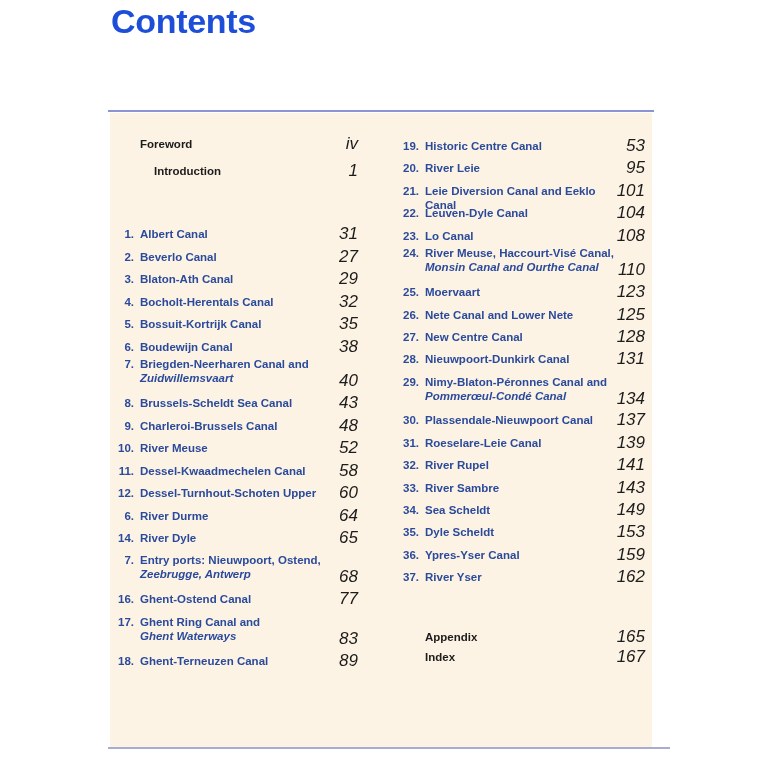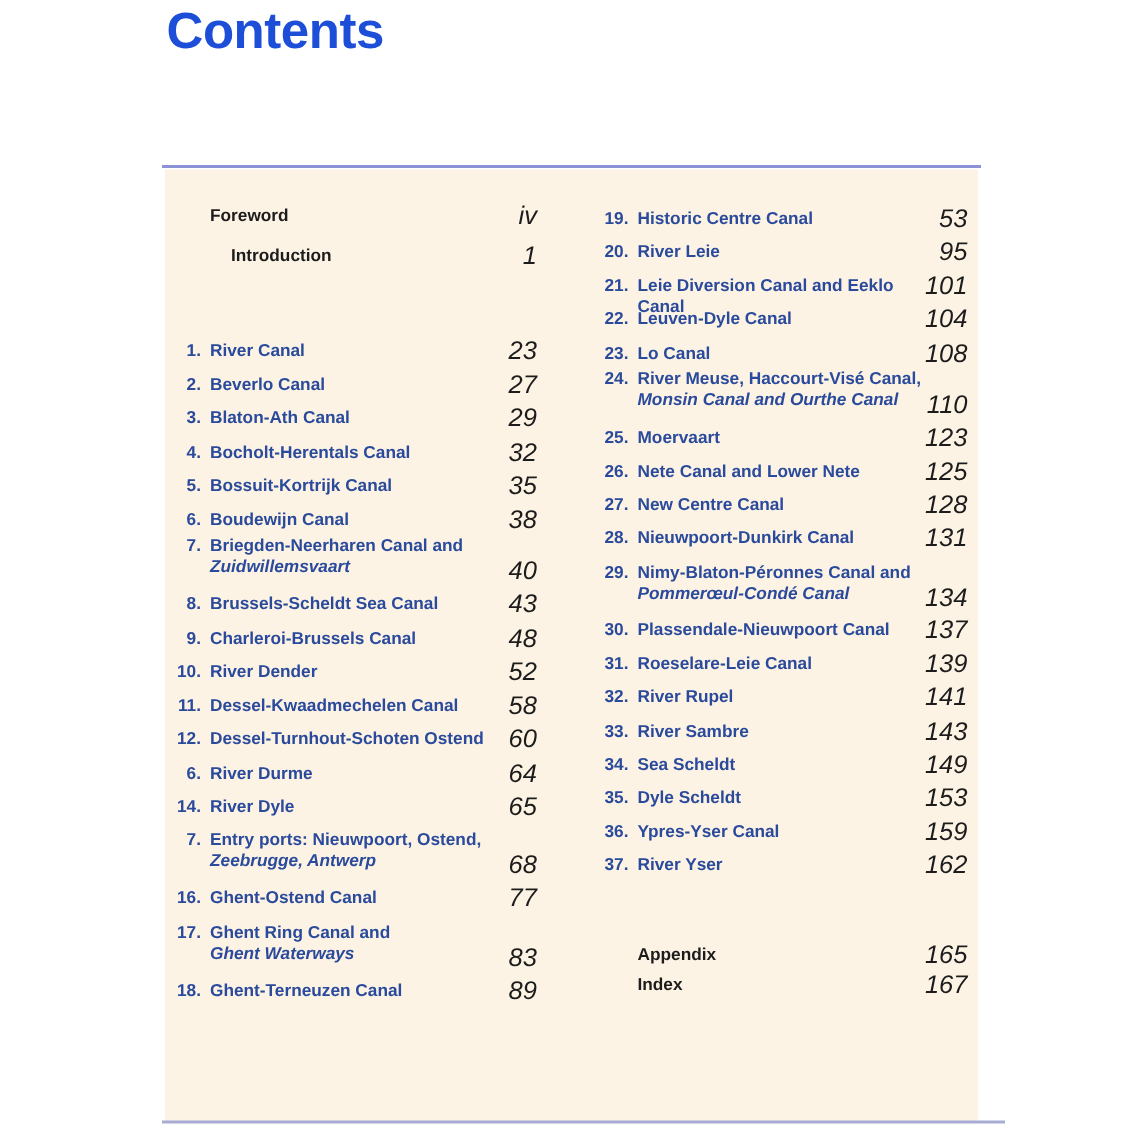--- a/index.html
+++ b/index.html
@@ -109,22 +109,22 @@
       <div class="entry plain" style="top: 137px;">
         <span class="label" style="left: 30px;">Foreword</span>
         <span class="pagenum">iv</span>
       </div>
       <div class="entry plain" style="top: 164px;">
         <span class="label" style="left: 12px; margin-left: 32px;">Introduction</span>
         <span class="pagenum">1</span>
       </div>
       <div class="entry" style="top: 227px;">
         <span class="num">1.</span>
-        <span class="label">River Canal</span>
-        <span class="pagenum">23</span>
+        <span class="label">Albert Canal</span>
+        <span class="pagenum">31</span>
       </div>
       <div class="entry" style="top: 250px;">
         <span class="num">2.</span>
         <span class="label">Beverlo Canal</span>
         <span class="pagenum">27</span>
       </div>
       <div class="entry" style="top: 272px;">
         <span class="num">3.</span>
         <span class="label">Blaton-Ath Canal</span>
         <span class="pagenum">29</span>
@@ -154,31 +154,31 @@
         <span class="label">Brussels-Scheldt Sea Canal</span>
         <span class="pagenum">43</span>
       </div>
       <div class="entry" style="top: 419px;">
         <span class="num">9.</span>
         <span class="label">Charleroi-Brussels Canal</span>
         <span class="pagenum">48</span>
       </div>
       <div class="entry" style="top: 441px;">
         <span class="num">10.</span>
-        <span class="label">River Dender</span>
+        <span class="label">River Meuse</span>
         <span class="pagenum">52</span>
       </div>
       <div class="entry" style="top: 464px;">
         <span class="num">11.</span>
         <span class="label">Dessel-Kwaadmechelen Canal</span>
         <span class="pagenum">58</span>
       </div>
       <div class="entry" style="top: 486px;">
         <span class="num">12.</span>
-        <span class="label">Dessel-Turnhout-Schoten Ostend</span>
+        <span class="label">Dessel-Turnhout-Schoten Upper</span>
         <span class="pagenum">60</span>
       </div>
       <div class="entry" style="top: 509px;">
         <span class="num">6.</span>
         <span class="label">River Durme</span>
         <span class="pagenum">64</span>
       </div>
       <div class="entry" style="top: 531px;">
         <span class="num">14.</span>
         <span class="label">River Dyle</span>

